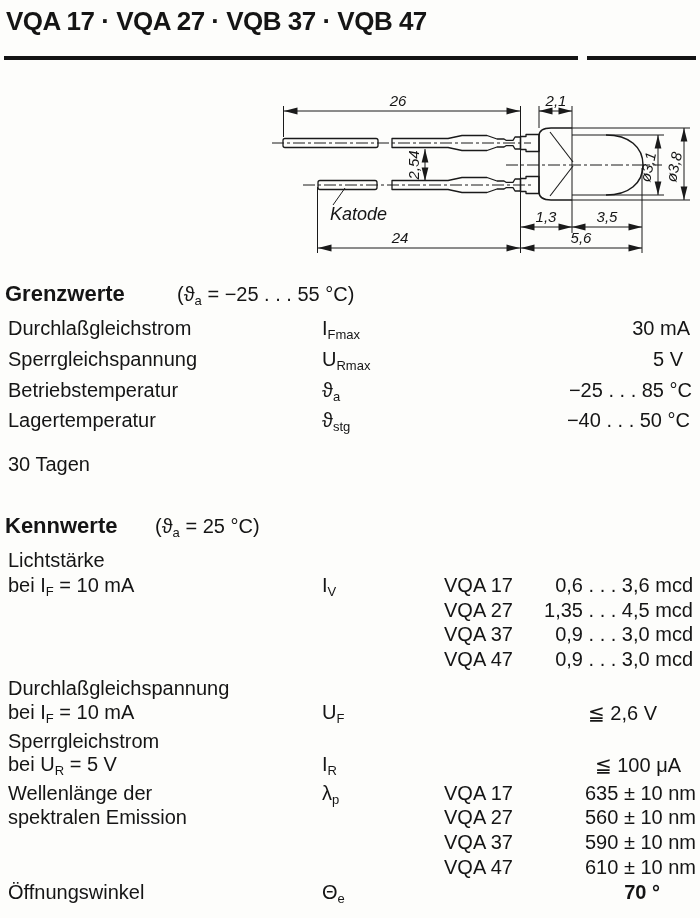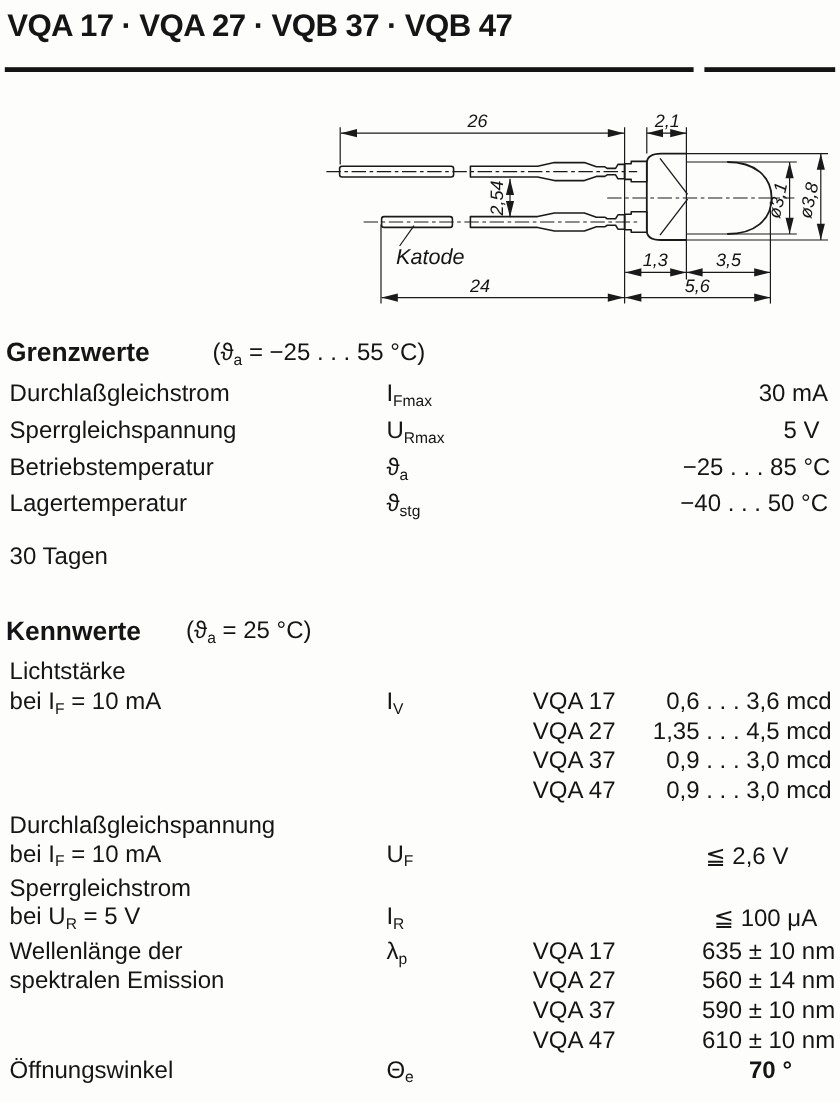--- a/index.html
+++ b/index.html
@@ -191,21 +191,21 @@
 
     <div class="line" style="top:782px">
       <span class="lab">Wellenlänge der</span>
       <span class="sym"><span>λ</span><span class="sb">p</span></span>
       <span class="dev">VQA 17</span>
       <span class="val" style="right:4px">635 ± 10 nm</span>
     </div>
     <div class="line" style="top:806px">
       <span class="lab">spektralen Emission</span>
       <span class="dev">VQA 27</span>
-      <span class="val" style="right:4px">560 ± 14 nm</span>
+      <span class="val" style="right:4px">560 ± 10 nm</span>
     </div>
     <div class="line" style="top:831px">
       <span class="dev">VQA 37</span>
       <span class="val" style="right:4px">590 ± 10 nm</span>
     </div>
     <div class="line" style="top:856px">
       <span class="dev">VQA 47</span>
       <span class="val" style="right:4px">610 ± 10 nm</span>
     </div>
 

